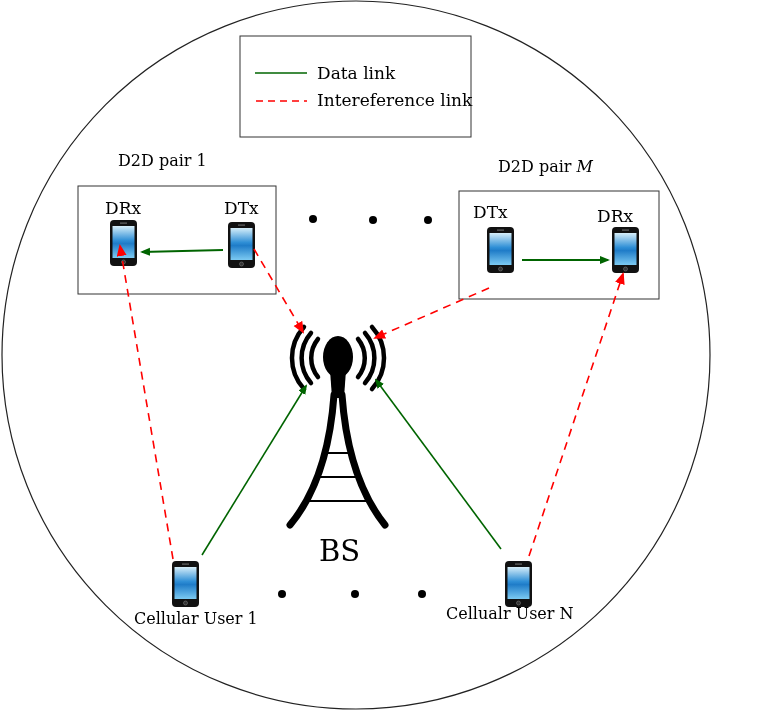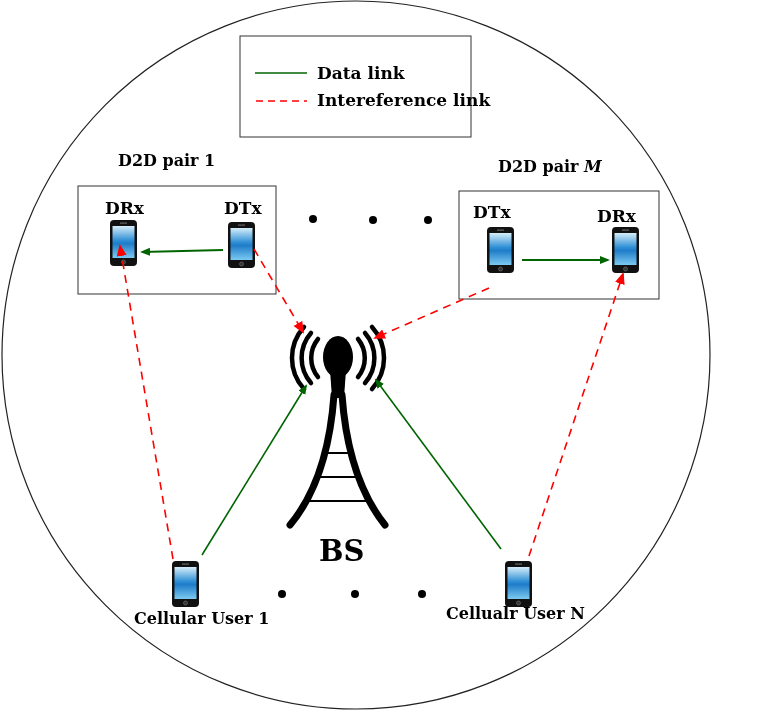--- a/index.html
+++ b/index.html
@@ -1,16 +1,16 @@
 <!DOCTYPE html>
 <html><head>
 <meta charset="utf-8">
 <style>
   html, body { margin: 0; padding: 0; background: #ffffff; }
-  #stage { position: relative; width: 783px; height: 711px; overflow: hidden; background: #fff; font-weight: bold; }
+  #stage { position: relative; width: 783px; height: 711px; overflow: hidden; background: #fff; }
   svg { position: absolute; left: 0; top: 0; }
   .lbl { font-family: "DejaVu Serif", "Liberation Serif", serif; fill: #000; }
 </style>
 </head>
 <body>
 
 <div id="stage">
 <svg width="783" height="711" viewBox="0 0 783 711" xmlns="http://www.w3.org/2000/svg">
   <defs>
     <marker id="arrGreen" markerWidth="10" markerHeight="10" refX="8" refY="4" orient="auto" markerUnits="userSpaceOnUse">

